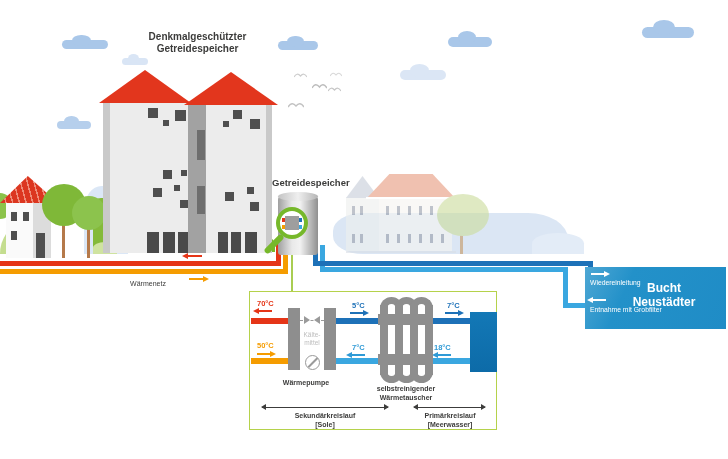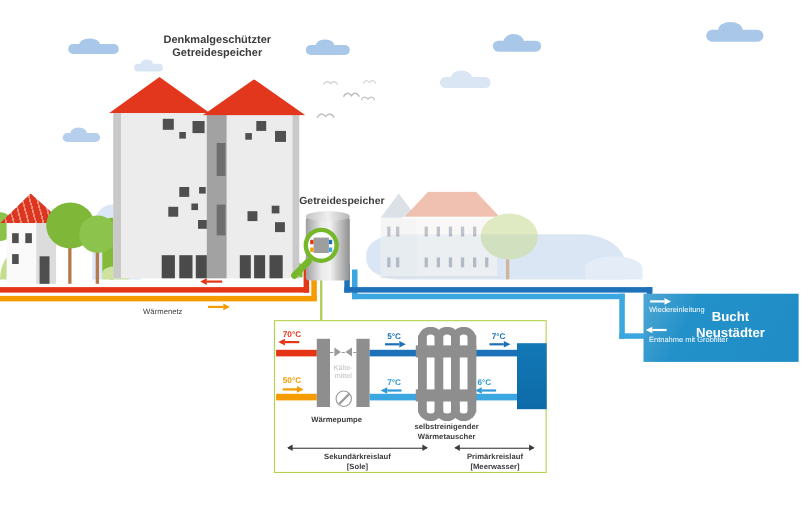--- a/index.html
+++ b/index.html
@@ -215,21 +215,21 @@
   <div class="pump" style="left:305px;top:355px;"></div>
 
   <div class="abs" style="left:336px;top:318px;width:135px;height:6px;background:#1d71b8;"></div>
   <div class="abs" style="left:336px;top:358px;width:135px;height:6px;background:#3aa7e0;"></div>
   <div class="txt b" style="left:352px;top:301px;font-size:7.5px;color:#1d71b8;">5°C</div>
   <div class="abs arr r" style="left:350px;top:312px;width:13px;color:#1d71b8;"></div>
   <div class="txt b" style="left:352px;top:343px;font-size:7.5px;color:#2f9ad6;">7°C</div>
   <div class="abs arr l" style="left:352px;top:354px;width:13px;color:#2f9ad6;"></div>
   <div class="txt b" style="left:447px;top:301px;font-size:7.5px;color:#1d71b8;">7°C</div>
   <div class="abs arr r" style="left:445px;top:312px;width:13px;color:#1d71b8;"></div>
-  <div class="txt b" style="left:434px;top:343px;font-size:7.5px;color:#2f9ad6;">6°C</div>
+  <div class="txt b" style="left:434px;top:343px;font-size:7.5px;color:#2f9ad6;">18°C</div>
   <div class="abs arr l" style="left:438px;top:354px;width:13px;color:#2f9ad6;"></div>
 
   <div class="loop" style="left:380px;top:297px;"></div>
   <div class="loop" style="left:395px;top:297px;"></div>
   <div class="loop" style="left:410px;top:297px;"></div>
   <div class="abs" style="left:380px;top:305px;width:8px;height:70px;background:#8e8e8e;"></div>
   <div class="abs" style="left:395px;top:305px;width:8px;height:70px;background:#8e8e8e;"></div>
   <div class="abs" style="left:410px;top:305px;width:8px;height:70px;background:#8e8e8e;"></div>
   <div class="abs" style="left:425px;top:305px;width:8px;height:70px;background:#8e8e8e;"></div>
   <div class="abs" style="left:378px;top:314px;width:55px;height:11px;background:#8e8e8e;"></div>

